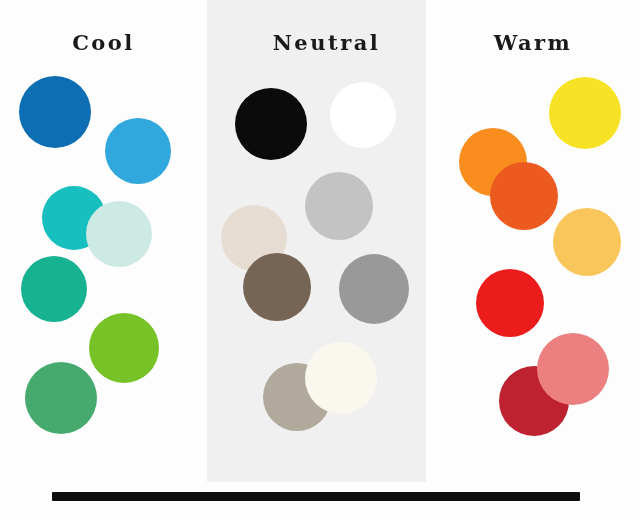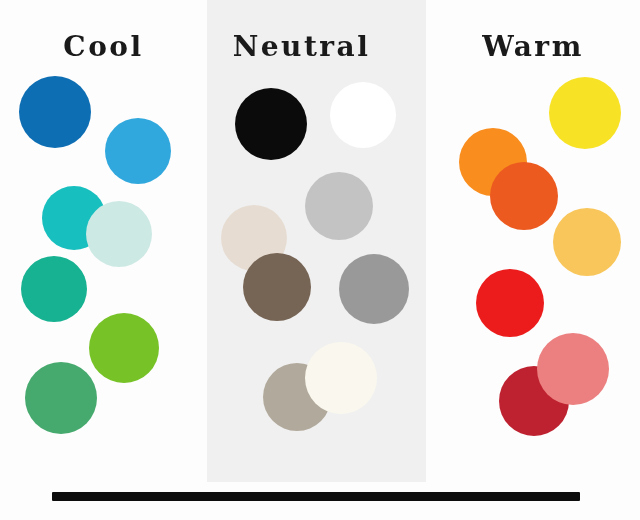--- a/index.html
+++ b/index.html
@@ -27,21 +27,21 @@
   .panel-neutral{ left: 207px; width: 219px; background: #f0f0f0; }
   .panel-warm   { left: 426px; width: 214px; background: #fdfdfd; }
 
   .col-title {
     position: absolute;
     top: 30px;
     width: 100%;
     text-align: center;
     font-family: "DejaVu Serif", serif;
     font-weight: bold;
-    font-size: 28px;
+    font-size: 21px;
     letter-spacing: 2.5px;
     color: #1a1a1a;
     user-select: none;
   }
 
   .swatch-layer {
     position: absolute;
     inset: 0;
   }
   .swatch {
@@ -87,18 +87,18 @@
       <div class="swatch" style="left: 549px; top: 77px; width: 72px; height: 72px; background: rgb(248, 226, 37); z-index: 1;"></div>
       <div class="swatch" style="left: 459px; top: 128px; width: 68px; height: 68px; background: rgb(249, 141, 30); z-index: 1;"></div>
       <div class="swatch" style="left: 490px; top: 162px; width: 68px; height: 68px; background: rgb(236, 90, 32); z-index: 2;"></div>
       <div class="swatch" style="left: 553px; top: 208px; width: 68px; height: 68px; background: rgb(248, 198, 90); z-index: 1;"></div>
       <div class="swatch" style="left: 476px; top: 269px; width: 68px; height: 68px; background: rgb(236, 28, 28); z-index: 1;"></div>
       <div class="swatch" style="left: 537px; top: 333px; width: 72px; height: 72px; background: rgb(236, 128, 128); z-index: 2;"></div>
       <div class="swatch" style="left: 499px; top: 366px; width: 70px; height: 70px; background: rgb(190, 34, 48); z-index: 1;"></div>
     </div>
 
   <div class="col-title" style="left:0;width:207px;">Cool</div>
-  <div class="col-title" style="left:192px;width:219px;">Neutral</div>
+  <div class="col-title" style="left:217px;width:219px;">Neutral</div>
   <div class="col-title" style="left:426px;width:214px;text-align:center;">Warm</div>
 
   <div class="baseline" style="background: rgb(13, 13, 13);"></div>
 
 </div>
 
 </body></html>

